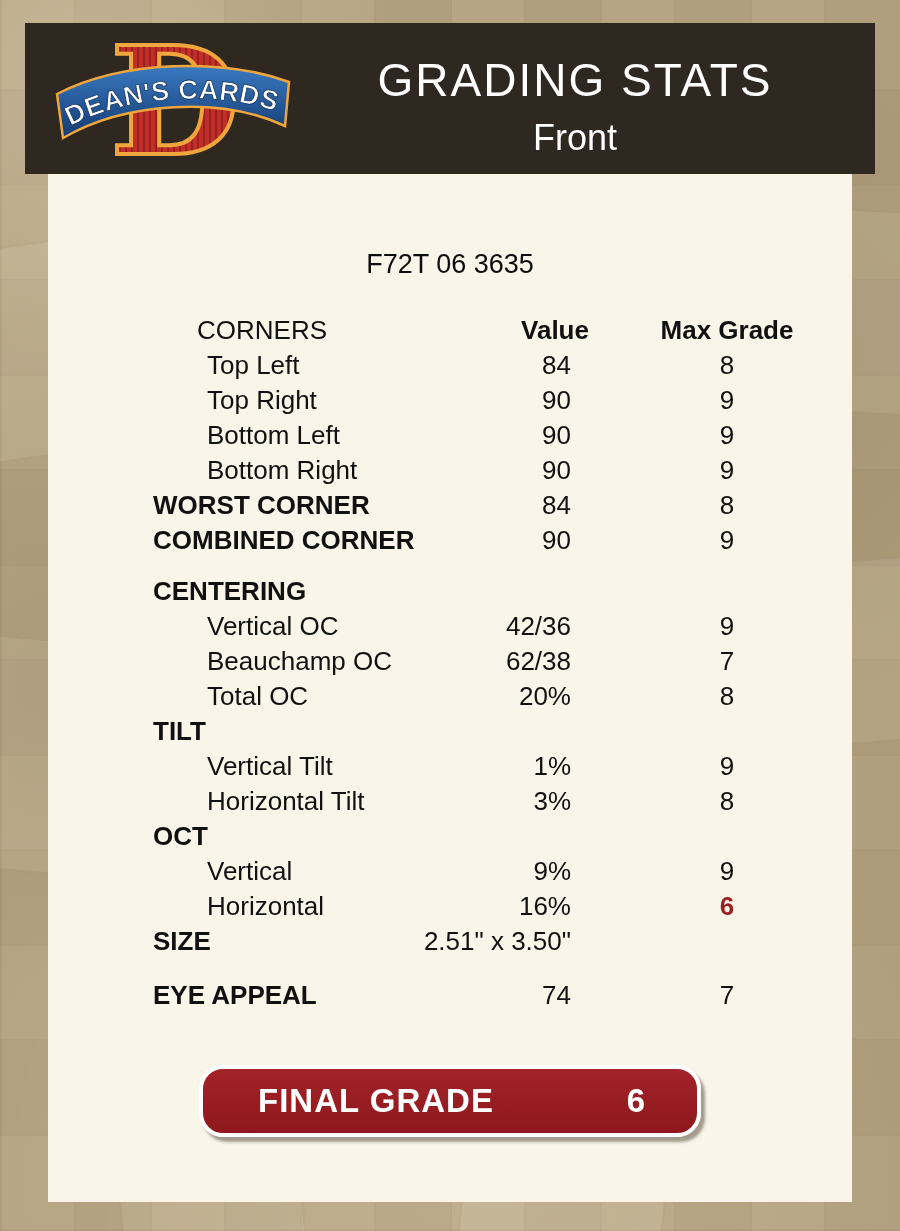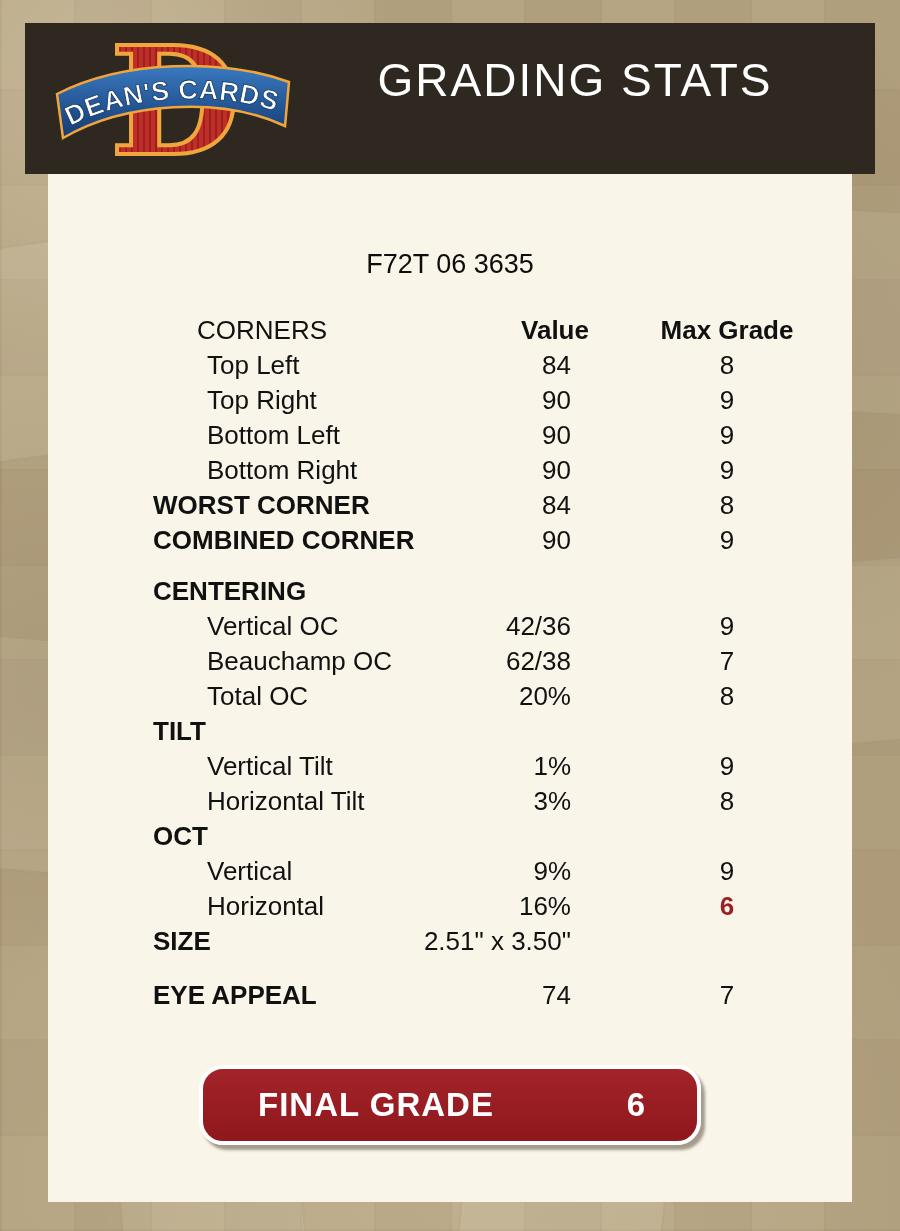--- a/index.html
+++ b/index.html
@@ -49,21 +49,21 @@
   .row .val{position:absolute;right:281px;top:50%;transform:translateY(-50%);white-space:nowrap;}
   .row .max{position:absolute;left:629px;width:100px;text-align:center;top:50%;transform:translateY(-50%);}
   .row .max.hl{color:#9B1F24;font-weight:bold;}
   .row.table-head .lbl{font-weight:normal;margin-left:44px;}
   .row.table-head .val-head{position:absolute;left:427px;width:160px;text-align:center;
        top:50%;transform:translateY(-50%);font-weight:bold;}
   .row.table-head .max-head{position:absolute;left:579px;width:200px;text-align:center;
        top:50%;transform:translateY(-50%);font-weight:bold;}
 
   
-  .final-grade{position:absolute;left:151px;top:891px;width:502px;height:80px;
+  .final-grade{position:absolute;left:151px;top:891px;width:502px;height:72px;
        box-sizing:border-box;background:linear-gradient(#a32329,#8e181d);
        border:4px solid #ffffff;border-radius:24px;
        box-shadow:4px 5px 3px rgba(105,95,78,0.6);
        display:flex;align-items:center;color:#fff;font-weight:bold;font-size:33px;cursor:pointer;}
   .fg-label{margin-left:55px;letter-spacing:1px;white-space:nowrap;}
   .fg-value{position:absolute;left:393px;width:80px;text-align:center;}
 </style>
 </head>
 <body>
 
@@ -91,20 +91,21 @@
         </linearGradient>
       </defs>
       <text x="122" y="124" text-anchor="middle" font-family="'DejaVu Serif',serif" font-weight="bold" font-size="150" fill="url(#dstripes)" stroke="#f0a63c" stroke-width="4">D</text>
       <path d="M4,64 C70,30 170,28 236,52 L232,96 C168,66 72,72 10,108 Z" fill="url(#ribbonGrad)" stroke="#f0a63c" stroke-width="2.5"></path>
       <path id="ribbonTextPath" d="M14,98 C75,64 168,60 230,84" fill="none"></path>
       <text font-size="27" font-weight="bold" fill="#ffffff" stroke="#10335f" stroke-width="0.8" letter-spacing="0.5" font-family="'Liberation Sans',sans-serif">
         <textPath href="#ribbonTextPath" startOffset="4">DEAN'S CARDS</textPath>
       </text>
     </svg>
     <div class="header-title">GRADING STATS</div>
+    <div class="header-sub">Front</div>
   </div>
 
   <div class="panel">
     <div class="card-id">F72T 06 3635</div>
 
     <div class="grading">
       <div class="row table-head">
         <span class="lbl">CORNERS</span>
         <span class="val-head">Value</span>
         <span class="max-head">Max Grade</span>

